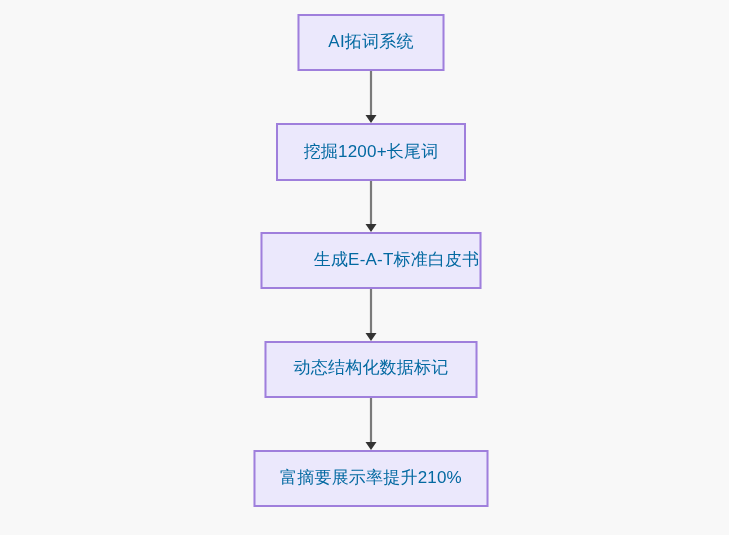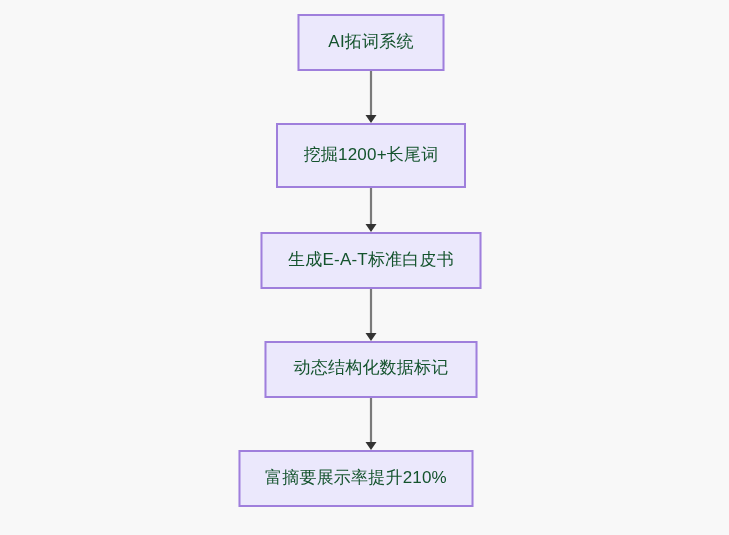--- a/index.html
+++ b/index.html
@@ -23,21 +23,21 @@
     box-sizing: border-box;
     background: #ebe8fc;
     border: 2px solid #9f7fdc;
     border-radius: 0;
     display: flex;
     align-items: center;
     justify-content: center;
     transform: translateX(-50%);
   }
   .node-label {
-    color: #14532d;
+    color: #0369a1;
     font-size: 17px;
     line-height: 1.2;
     letter-spacing: 0.2px;
     white-space: nowrap;
     text-align: center;
   }
   .edge {
     position: absolute;
     transform: translateX(-50%);
     overflow: visible;
@@ -72,29 +72,29 @@
 
   <svg class="edge" style="left:371px; top:398px; width:20px; height:52px;" viewBox="0 0 20 52">
     <line class="edge-line" x1="10" y1="0" x2="10" y2="45"></line>
     <polygon class="edge-head" points="4.5,44 15.5,44 10,52"></polygon>
   </svg>
 
   <div class="node" style="left:371px; top:14px; width:147px; height:57px;">
     <span class="node-label">AI拓词系统</span>
   </div>
 
-  <div class="node" style="left:371px; top:123px; width:190px; height:65px;">
+  <div class="node" style="left:371px; top:123px; width:190px; height:58px;">
     <span class="node-label">挖掘1200+长尾词</span>
   </div>
 
-  <div class="node" style="left:371px; top:232px; width:221px; height:57px;">
+  <div class="node" style="left:371px; top:232px; width:221px; height:57px;justify-content:flex-end;">
     <span class="node-label">生成E-A-T标准白皮书</span>
   </div>
 
   <div class="node" style="left:371px; top:341px; width:213px; height:57px;font-family:Liberation Mono, monospace;">
     <span class="node-label">动态结构化数据标记</span>
   </div>
 
-  <div class="node" style="left:356px; top:450px; width:235px; height:57px;">
+  <div class="node" style="left:371px; top:450px; width:235px; height:57px;">
     <span class="node-label">富摘要展示率提升210%</span>
   </div>
 
 </div>
 
 </body></html>

